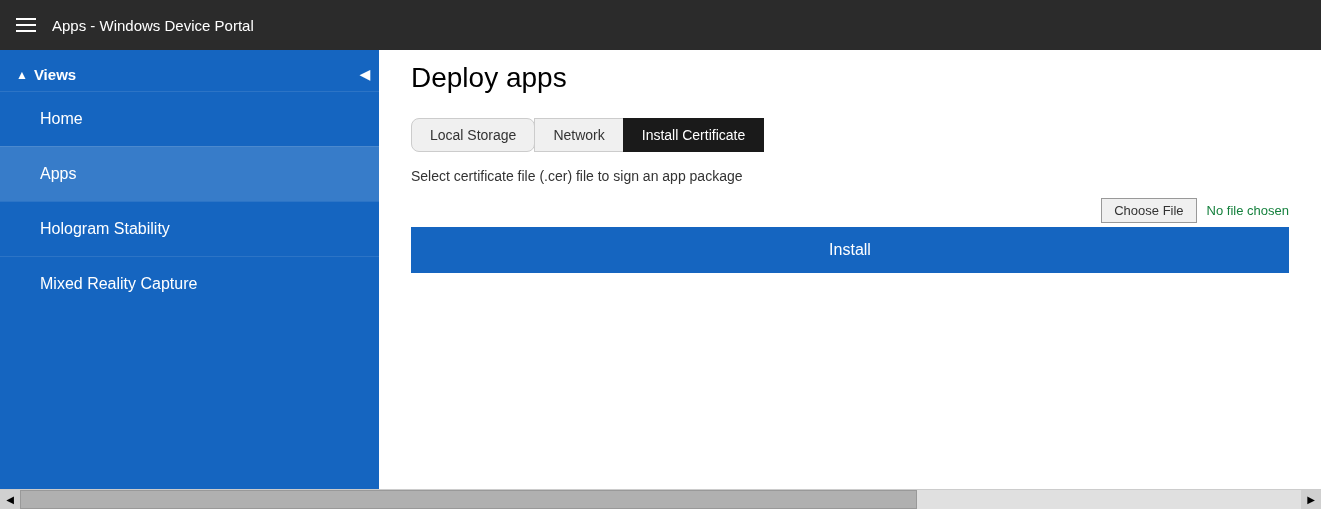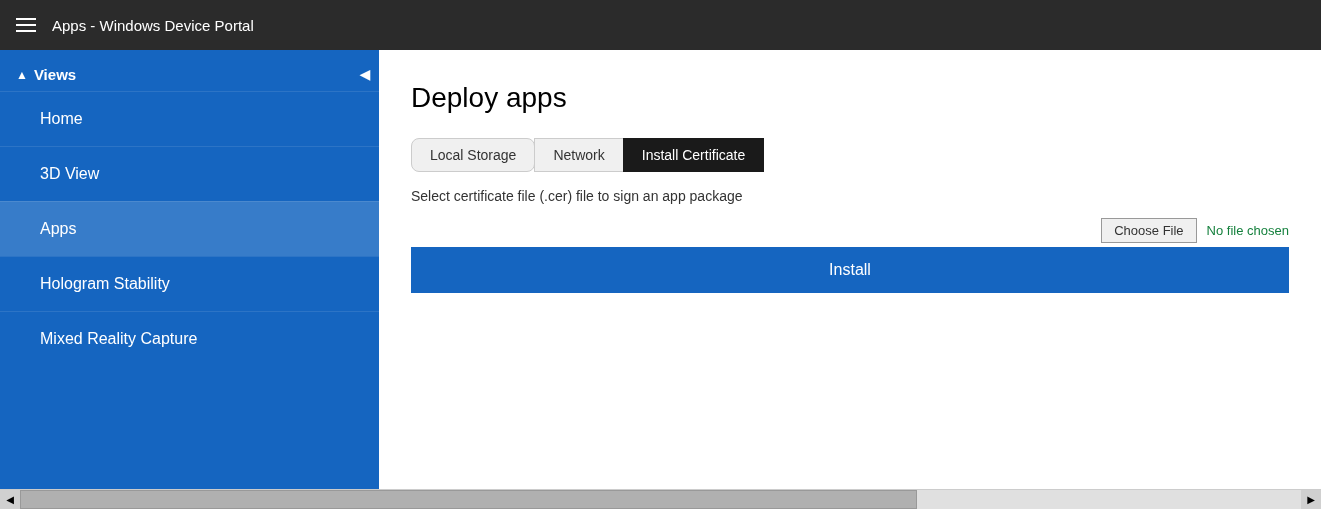--- a/index.html
+++ b/index.html
@@ -76,21 +76,21 @@
       border-top: 1px solid rgba(255,255,255,0.1);
     }
     .sidebar-item.active {
       background: rgba(255,255,255,0.15);
     }
 
     
     .content-area {
       flex: 1;
       background: #fff;
-      padding: 32px 32px;
+      padding: 12px 32px;
       overflow-y: auto;
       overflow-x: hidden;
       display: flex;
       flex-direction: column;
     }
     .page-title {
       font-size: 28px;
       font-weight: 300;
       color: #000;
       margin-bottom: 24px;
@@ -205,23 +205,20 @@
     <button class="sidebar-collapse-btn">◀</button>
 
     <div class="sidebar-views-header">
       <span class="sidebar-views-arrow">▲</span>
       <span>Views</span>
     </div>
 
     <div class="sidebar-item">
       <span>Home</span>
     </div>
-    <div class="sidebar-item">
-      <span>3D View</span>
-    </div>
     <div class="sidebar-item active">
       <span>Apps</span>
     </div>
     <div class="sidebar-item">
       <span>Hologram Stability</span>
     </div>
     <div class="sidebar-item">
       <span>Mixed Reality Capture</span>
     </div>
   </div>

